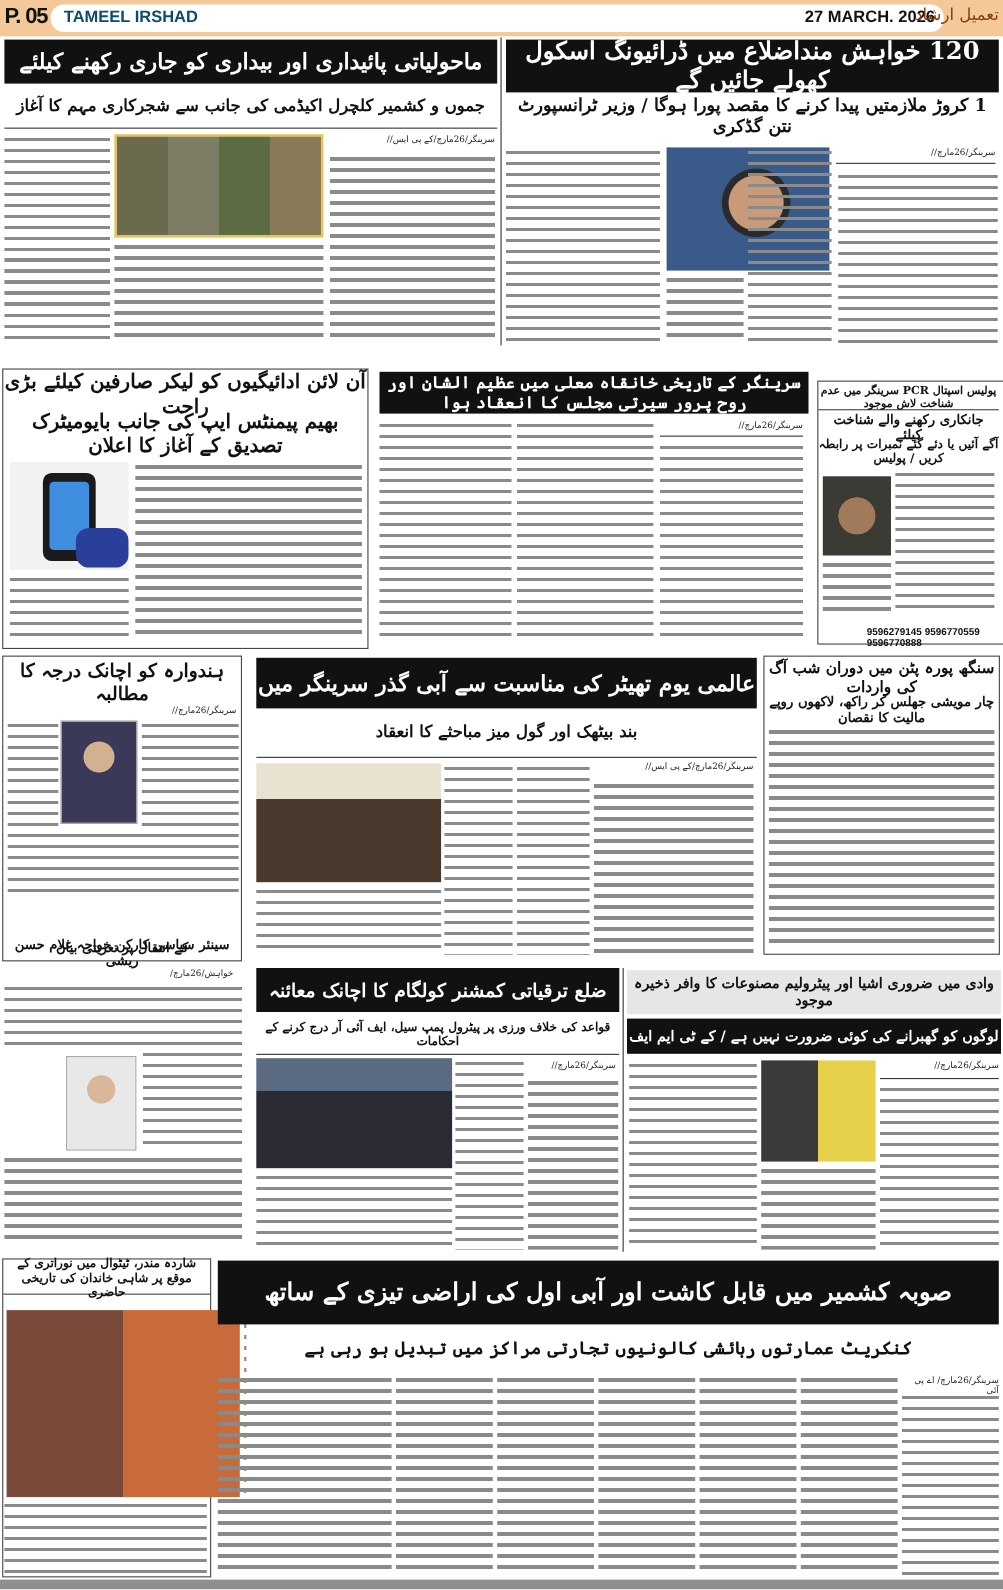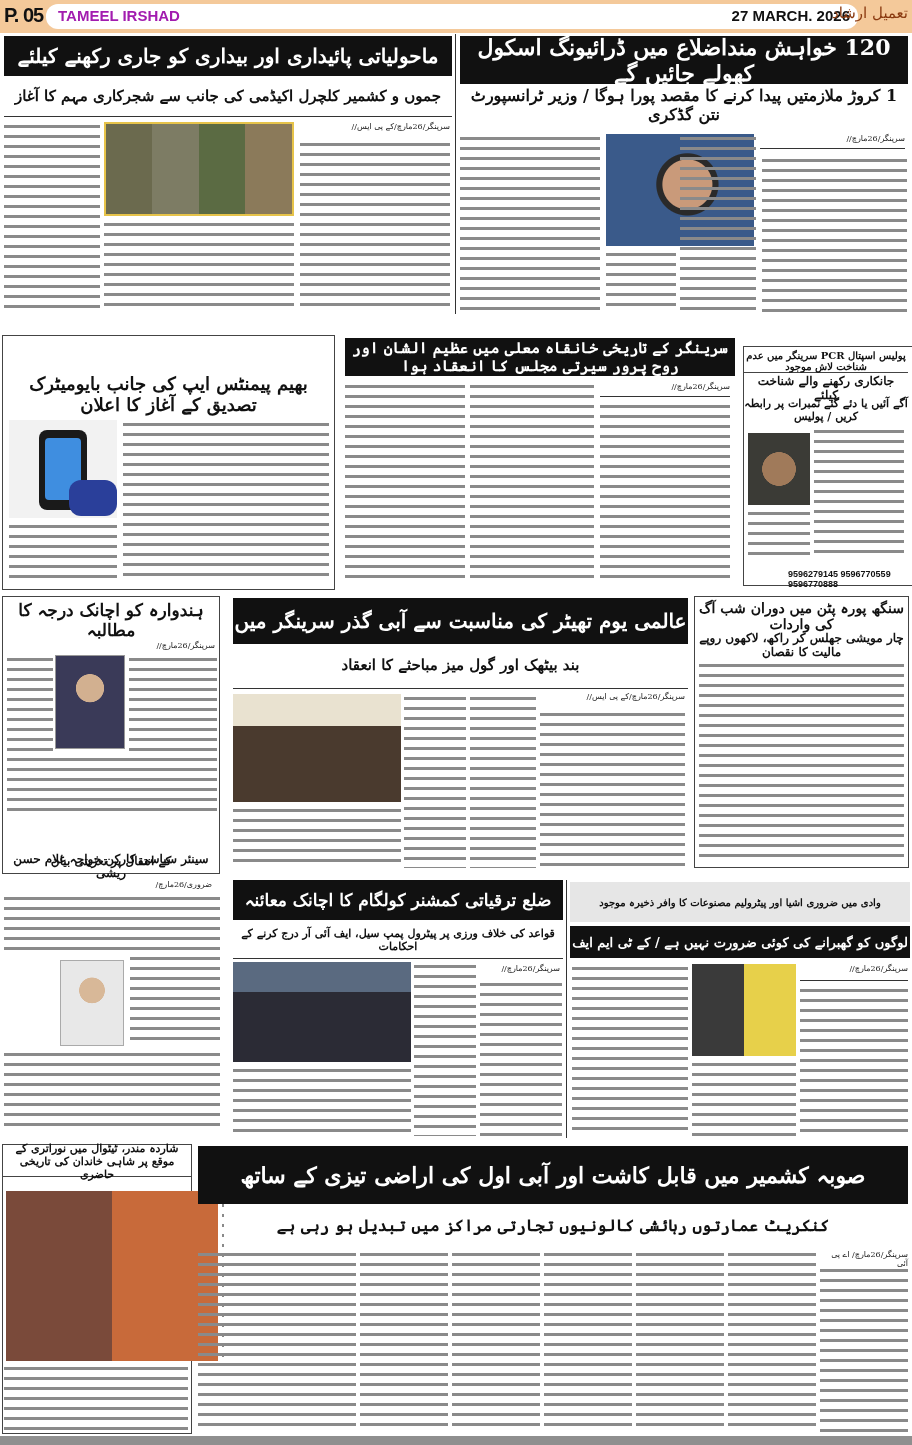--- a/index.html
+++ b/index.html
@@ -1,20 +1,20 @@
 <!DOCTYPE html>
 <html><head>
 <meta charset="utf-8">
 <style>
   * { box-sizing: border-box; margin: 0; padding: 0; }
   body { width: 912px; height: 1445px; background: #fff; font-family: "DejaVu Sans", sans-serif; overflow: hidden; position: relative; }
   .masthead { position: absolute; left: 0; top: 0; width: 912px; height: 33px; background: #f4c99a; }
   .page-no { position: absolute; left: 4px; top: 4px; font-family: "Liberation Sans", sans-serif; font-weight: bold; font-size: 20px; color: #111; letter-spacing: -1px; }
   .mast-pill { position: absolute; left: 46px; top: 4px; width: 812px; height: 25px; background: #fff; border-radius: 12px; }
-  .mast-name { position: absolute; left: 58px; top: 7px; font-family: "Liberation Sans", sans-serif; font-weight: bold; font-size: 15px; color: #a21caf; }
+  .mast-name { position: absolute; left: 58px; top: 7px; font-family: "Liberation Sans", sans-serif; font-weight: bold; font-size: 15px; color: #0c4a6e; }
   .mast-date { position: absolute; right: 62px; top: 7px; font-family: "Liberation Sans", sans-serif; font-weight: bold; font-size: 15px; color: #111; }
   .mast-logo { position: absolute; right: 4px; top: 4px; font-family: "DejaVu Serif", serif; font-size: 15px; color: #8a3a10; direction: rtl; }
   .box { position: absolute; }
   .bar { position: absolute; background: #111; color: #fff; direction: rtl; text-align: center; font-family: "DejaVu Serif", serif; font-weight: bold; display: flex; align-items: center; justify-content: center; }
   .sub { position: absolute; color: #111; direction: rtl; text-align: center; font-family: "DejaVu Serif", serif; font-weight: bold; display: flex; align-items: center; justify-content: center; }
   .rule { position: absolute; background: #333; }
   .vrule { position: absolute; background: #333; width: 1px; }
   .text { position: absolute; direction: rtl; text-align: justify; font-size: 7px; line-height: 10px; color: #333;
           background-image: repeating-linear-gradient(to bottom, transparent 0, transparent 3px, #8a8a8a 3px, #8a8a8a 6px, transparent 6px, transparent 10px); overflow: hidden; }
   .photo { position: absolute; overflow: hidden; }
@@ -52,20 +52,21 @@
   <div class="dateline" style="left:760px;top:134px;width:145px;">سرینگر/26مارچ//</div>
   <div class="rule" style="left:760px;top:148px;width:145px;height:1px;"></div>
   <div class="text" style="left:762px;top:156px;width:145px;height:156px;"></div>
   <div class="text" style="left:460px;top:134px;width:140px;height:178px;"></div>
   <div class="photo" style="left:606px;top:134px;width:148px;height:112px;background:radial-gradient(circle at 55% 45%,#c99a7a 0 24%,#2a2a2a 25% 30%,#3a5a8a 31% 100%);"></div>
   <div class="text" style="left:606px;top:250px;width:70px;height:62px;"></div>
   <div class="text" style="left:680px;top:134px;width:76px;height:178px;"></div>
 </div>
 
 <div class="framed" style="left:2px;top:335px;width:333px;height:255px;">
+  <div class="sub" style="left:0;top:4px;width:331px;height:36px;font-size:18px;">آن لائن ادائیگیوں کو لیکر صارفین کیلئے بڑی راحت</div>
   <div class="sub" style="left:0;top:40px;width:331px;height:36px;font-size:18px;">بھیم پیمنٹس ایپ کی جانب بایومیٹرک تصدیق کے آغاز کا اعلان</div>
   <div class="photo" style="left:6px;top:84px;width:108px;height:98px;background:#f2f2f2;">
     <div style="position:absolute;left:30px;top:10px;width:48px;height:80px;background:#1a1a1a;border-radius:8px;"></div>
     <div style="position:absolute;left:36px;top:18px;width:36px;height:62px;background:#3f8ee0;border-radius:4px;"></div>
     <div style="position:absolute;left:60px;top:60px;width:48px;height:36px;background:#2a3f9a;border-radius:12px;"></div>
   </div>
   <div class="text" style="left:120px;top:84px;width:206px;height:160px;"></div>
   <div class="text" style="left:6px;top:186px;width:108px;height:60px;"></div>
 </div>
 
@@ -96,21 +97,21 @@
   <div class="sub" style="left:0;top:6px;width:216px;height:34px;font-size:17px;">ہندوارہ کو اچانک درجہ کا مطالبہ</div>
   <div class="dateline" style="left:60px;top:44px;width:152px;">سرینگر/26مارچ//</div>
   <div class="photo" style="left:52px;top:58px;width:70px;height:94px;background:radial-gradient(circle at 50% 35%,#d2b090 0 20%,#3a3a58 21% 100%);border:1px solid #999;"></div>
   <div class="text" style="left:126px;top:58px;width:88px;height:96px;"></div>
   <div class="text" style="left:4px;top:58px;width:46px;height:96px;"></div>
   <div class="text" style="left:4px;top:158px;width:210px;height:60px;"></div>
   <div class="sub" style="left:0;top:226px;width:216px;height:24px;font-size:12px;margin-top:31px;">سینئر سیاسی کارکن خواجہ غلام حسن ریشی</div>
   <div class="sub" style="left:0;top:252px;width:216px;height:24px;font-size:12px;">کے انتقال پر تعزیتی بیان</div>
 </div>
 <div class="box">
-  <div class="dateline" style="left:60px;top:880px;width:152px;">ضروری/26مارچ/</div>
+  <div class="dateline" style="left:60px;top:880px;width:152px;">خواہش/26مارچ/</div>
   <div class="photo" style="left:60px;top:960px;width:64px;height:86px;background:radial-gradient(circle at 50% 35%,#d8b898 0 20%,#e8e8e8 21% 100%);border:1px solid #aaa;"></div>
   <div class="text" style="left:130px;top:894px;width:90px;height:152px;"></div>
   <div class="text" style="left:4px;top:894px;width:216px;height:60px;"></div>
   <div class="text" style="left:4px;top:1050px;width:216px;height:80px;"></div>
 </div>
 
 <div class="box">
   <div class="bar" style="left:233px;top:598px;width:455px;height:46px;font-size:20px;">عالمی یوم تھیٹر کی مناسبت سے آبی گذر سرینگر میں</div>
   <div class="sub" style="left:233px;top:648px;width:455px;height:34px;font-size:15px;">بند بیٹھک اور گول میز مباحثے کا انعقاد</div>
   <div class="rule" style="left:233px;top:688px;width:455px;height:1px;"></div>
@@ -134,21 +135,21 @@
   <div class="rule" style="left:233px;top:958px;width:330px;height:1px;"></div>
   <div class="dateline" style="left:480px;top:964px;width:80px;">سرینگر/26مارچ//</div>
   <div class="photo" style="left:233px;top:962px;width:178px;height:100px;background:linear-gradient(180deg,#5a6a80 0 30%,#2b2b35 30% 100%);"></div>
   <div class="text" style="left:233px;top:1066px;width:178px;height:70px;"></div>
   <div class="text" style="left:414px;top:962px;width:62px;height:174px;"></div>
   <div class="text" style="left:480px;top:980px;width:82px;height:156px;"></div>
 </div>
 <div class="vrule" style="left:566px;top:880px;height:258px;"></div>
 
 <div class="box">
-  <div class="sub" style="left:570px;top:882px;width:340px;height:40px;font-size:10px;background:#e6e6e6;">وادی میں ضروری اشیا اور پیٹرولیم مصنوعات کا وافر ذخیرہ موجود</div>
+  <div class="sub" style="left:570px;top:882px;width:340px;height:40px;font-size:13px;background:#e6e6e6;">وادی میں ضروری اشیا اور پیٹرولیم مصنوعات کا وافر ذخیرہ موجود</div>
   <div class="bar" style="left:570px;top:926px;width:340px;height:32px;font-size:13px;">لوگوں کو گھبرانے کی کوئی ضرورت نہیں ہے / کے ٹی ایم ایف</div>
   <div class="dateline" style="left:800px;top:964px;width:108px;">سرینگر/26مارچ//</div>
   <div class="rule" style="left:800px;top:980px;width:108px;height:1px;"></div>
   <div class="text" style="left:800px;top:986px;width:108px;height:150px;"></div>
   <div class="photo" style="left:692px;top:964px;width:104px;height:92px;background:linear-gradient(90deg,#3a3a3a 0 50%,#e7d04a 50% 100%);"></div>
   <div class="text" style="left:692px;top:1060px;width:104px;height:76px;"></div>
   <div class="text" style="left:572px;top:964px;width:116px;height:172px;"></div>
 </div>
 
 <div class="framed" style="left:2px;top:1144px;width:190px;height:290px;">

